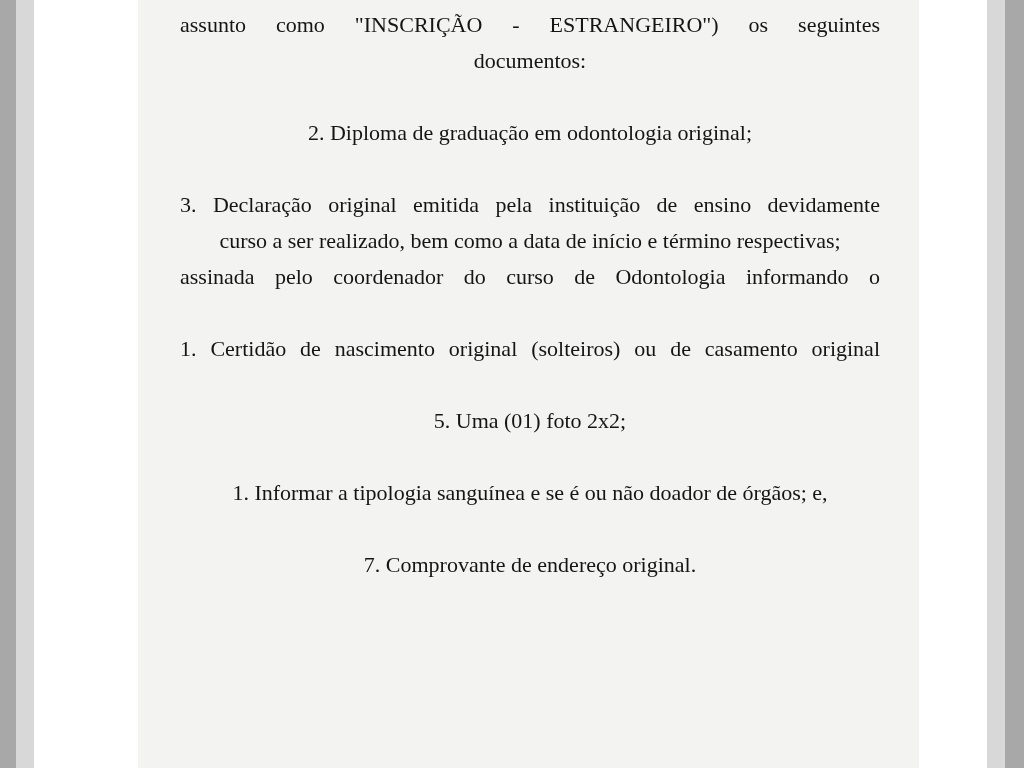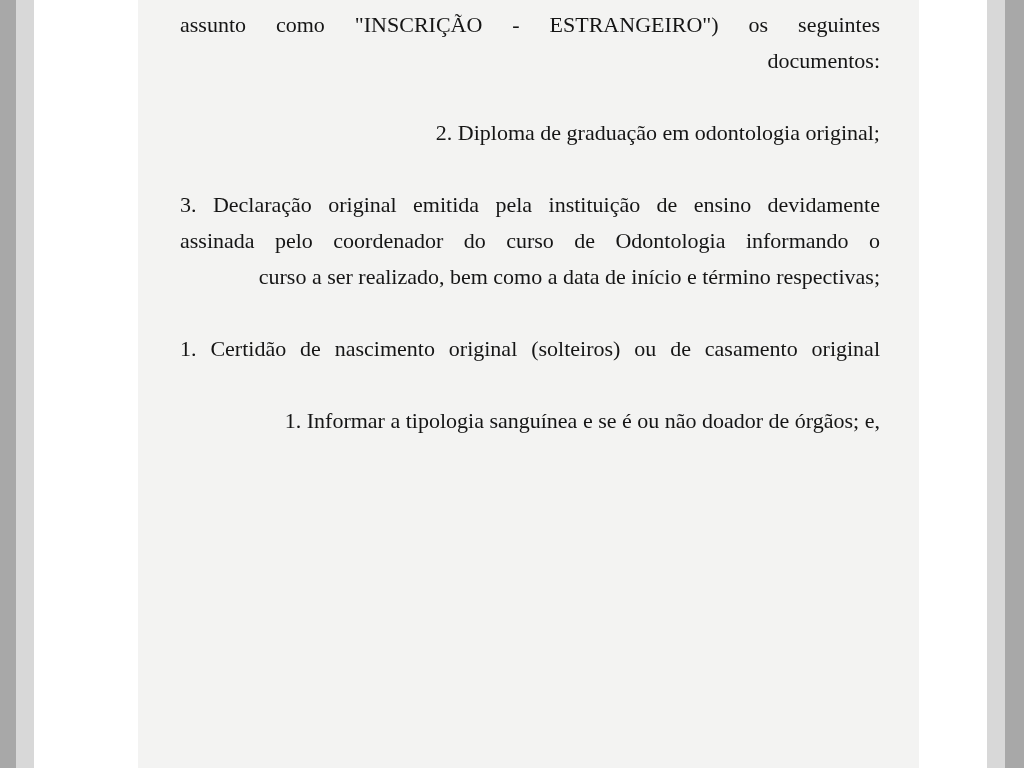--- a/index.html
+++ b/index.html
@@ -28,21 +28,21 @@
   }
   .page-margin-right { width: 68px; height: 768px; background: #ffffff; flex: none; }
   .gutter-right    { width: 18px; height: 768px; background: #d8d8d8; flex: none; }
   .edge-bar-right  { width: 19px; height: 768px; background: #a8a8a8; flex: none; }
 
   .paragraph { margin: 0 0 36px 0; }
   .line {
     font-size: 22px;
     line-height: 36px;
     color: #151515;
-    text-align: right;
+    text-align: center;
     white-space: nowrap;
   }
   .line.fill {
     white-space: normal;
     text-align: justify;
     text-align-last: justify;
     text-justify: inter-word;
   }
 </style>
 </head>
@@ -56,27 +56,33 @@
   <div id="text-block">
       <div class="paragraph">
         <div class="line fill">assunto como "INSCRIÇÃO - ESTRANGEIRO") os seguintes</div>
         <div class="line">documentos:</div>
       </div>
       <div class="paragraph">
         <div class="line">2. Diploma de graduação em odontologia original;</div>
       </div>
       <div class="paragraph">
         <div class="line fill">3. Declaração original emitida pela instituição de ensino devidamente</div>
+        <div class="line">curso a ser realizado, bem como a data de início e término respectivas;</div>
         <div class="line fill">assinada pelo coordenador do curso de Odontologia informando o</div>
-        <div class="line">curso a ser realizado, bem como a data de início e término respectivas;</div>
       </div>
       <div class="paragraph">
         <div class="line fill">1. Certidão de nascimento original (solteiros) ou de casamento original</div>
       </div>
       <div class="paragraph">
+        <div class="line">5. Uma (01) foto 2x2;</div>
+      </div>
+      <div class="paragraph">
         <div class="line">1. Informar a tipologia sanguínea e se é ou não doador de órgãos; e,</div>
+      </div>
+      <div class="paragraph">
+        <div class="line">7. Comprovante de endereço original.</div>
       </div>
     </div>
 </div>
 
 <div class="page-margin-right"></div>
 <div class="gutter-right"></div>
 <div class="edge-bar-right"></div>
 
 </body></html>

